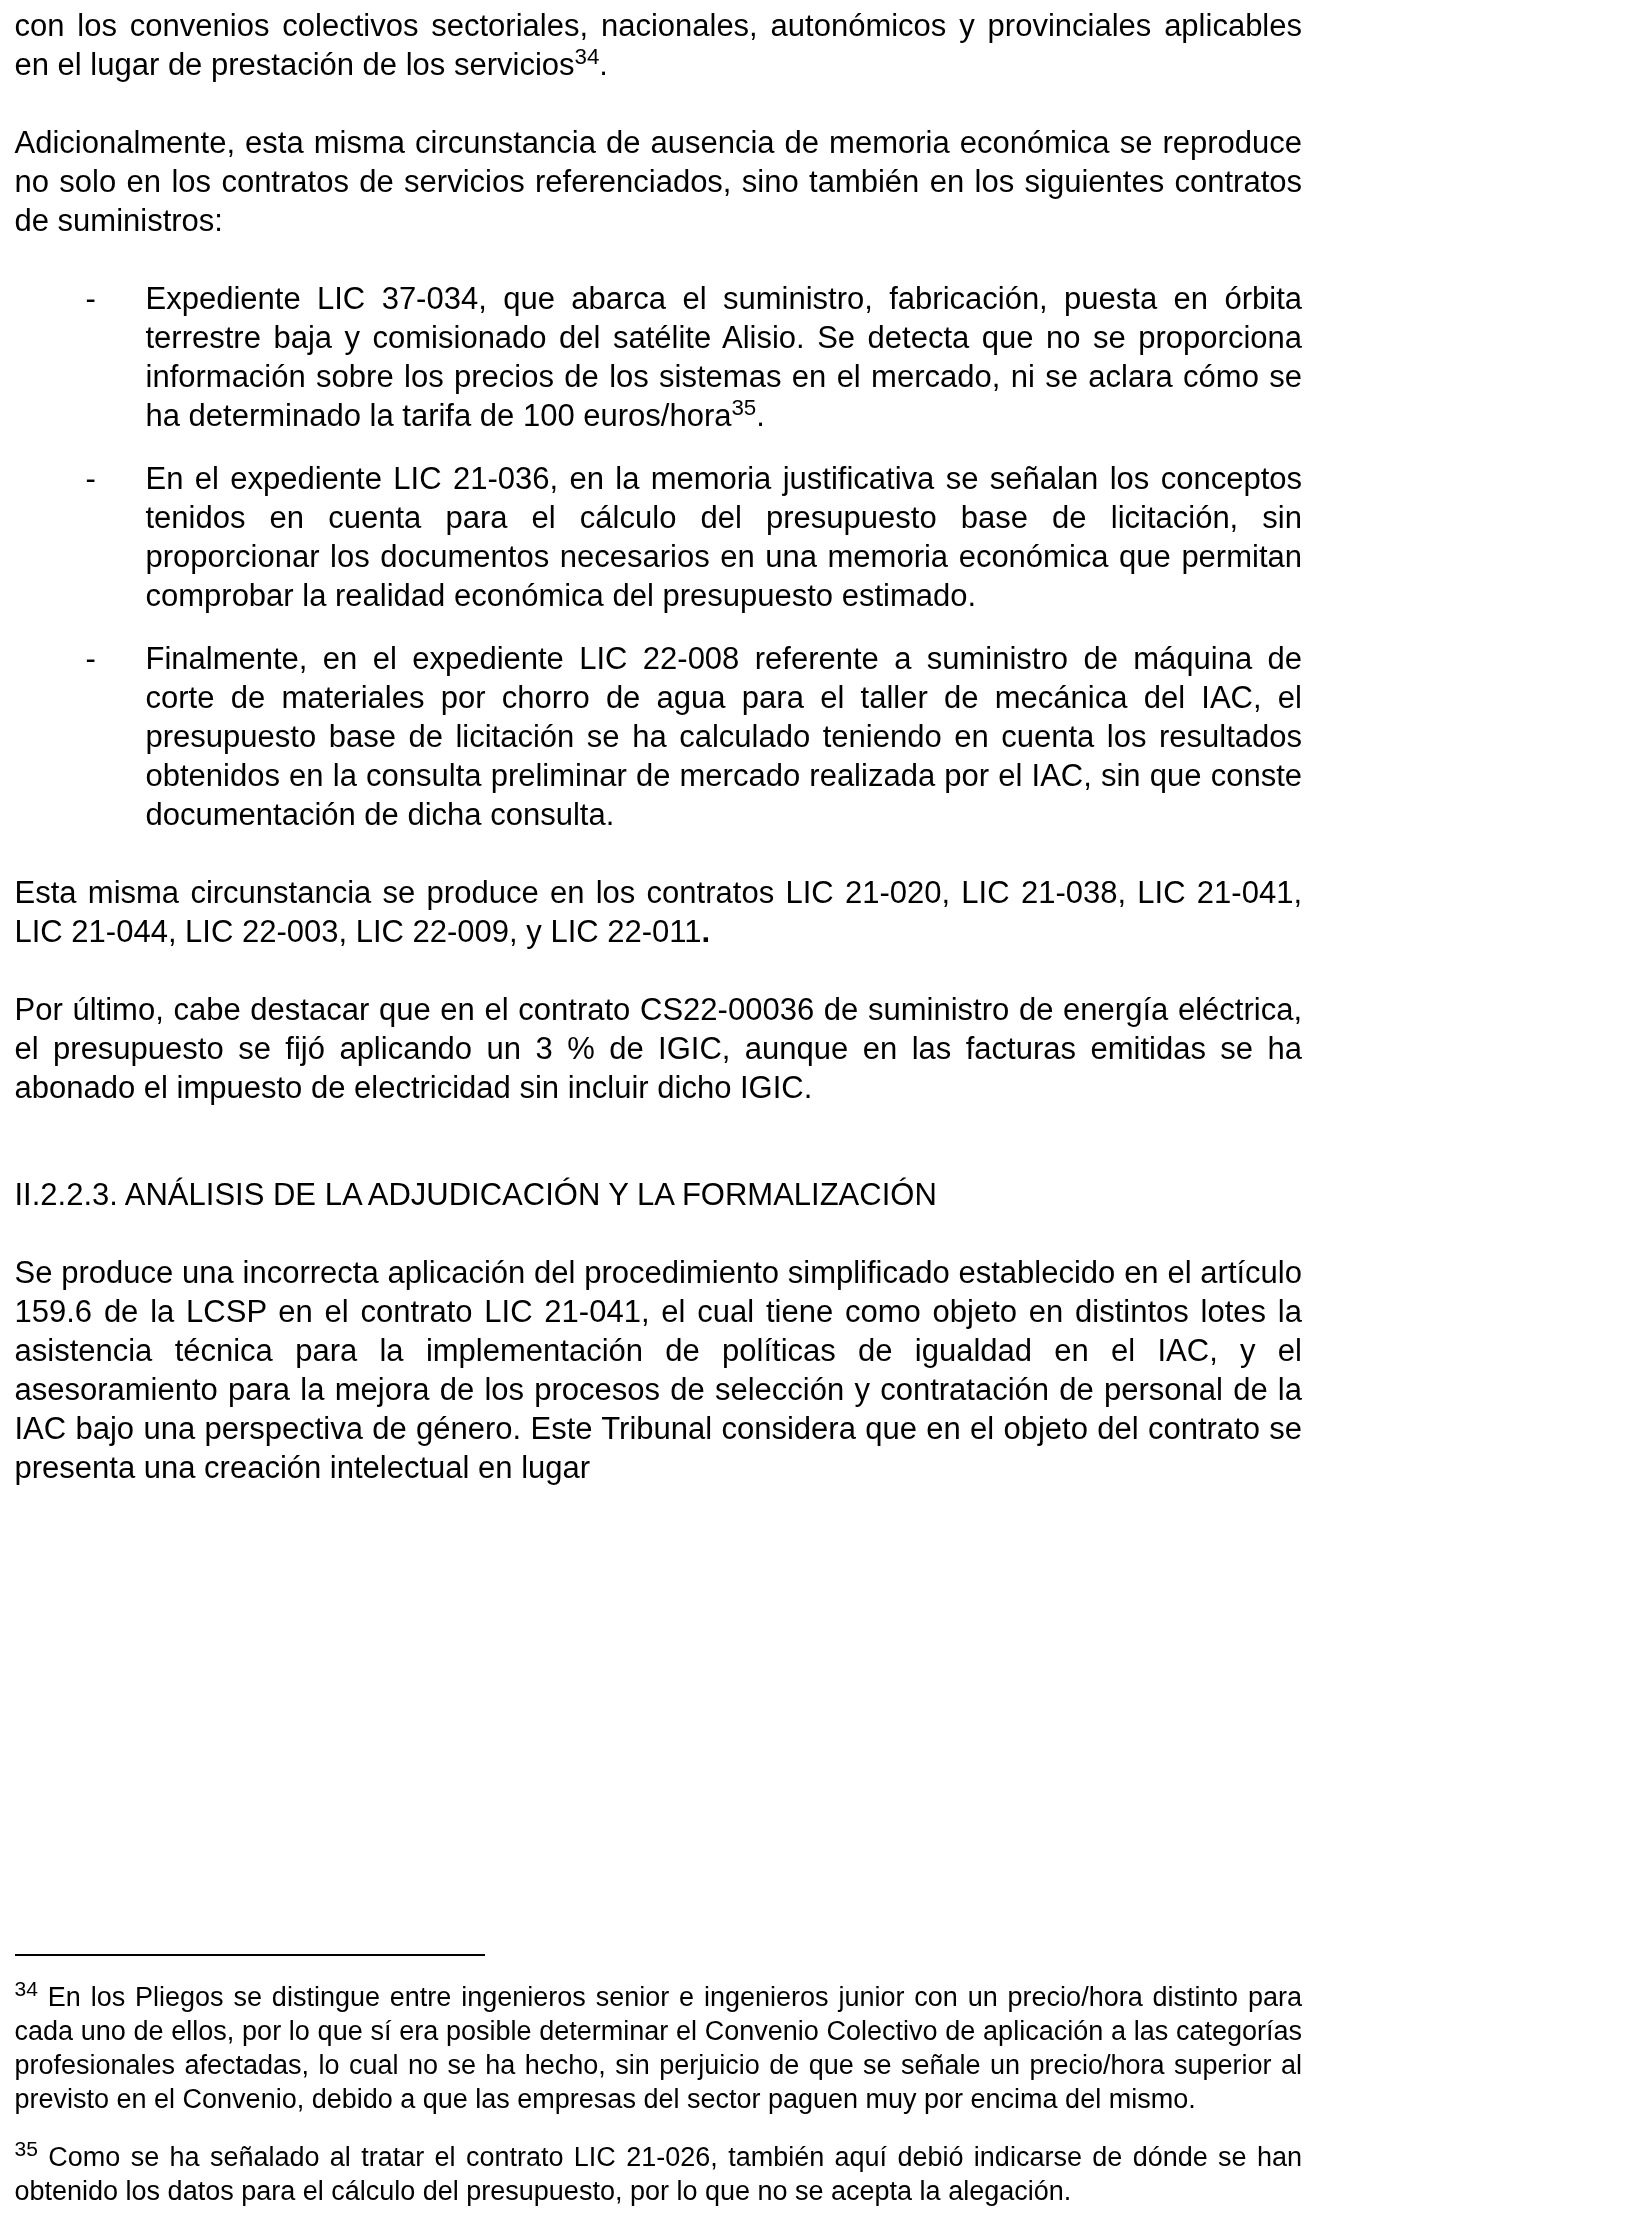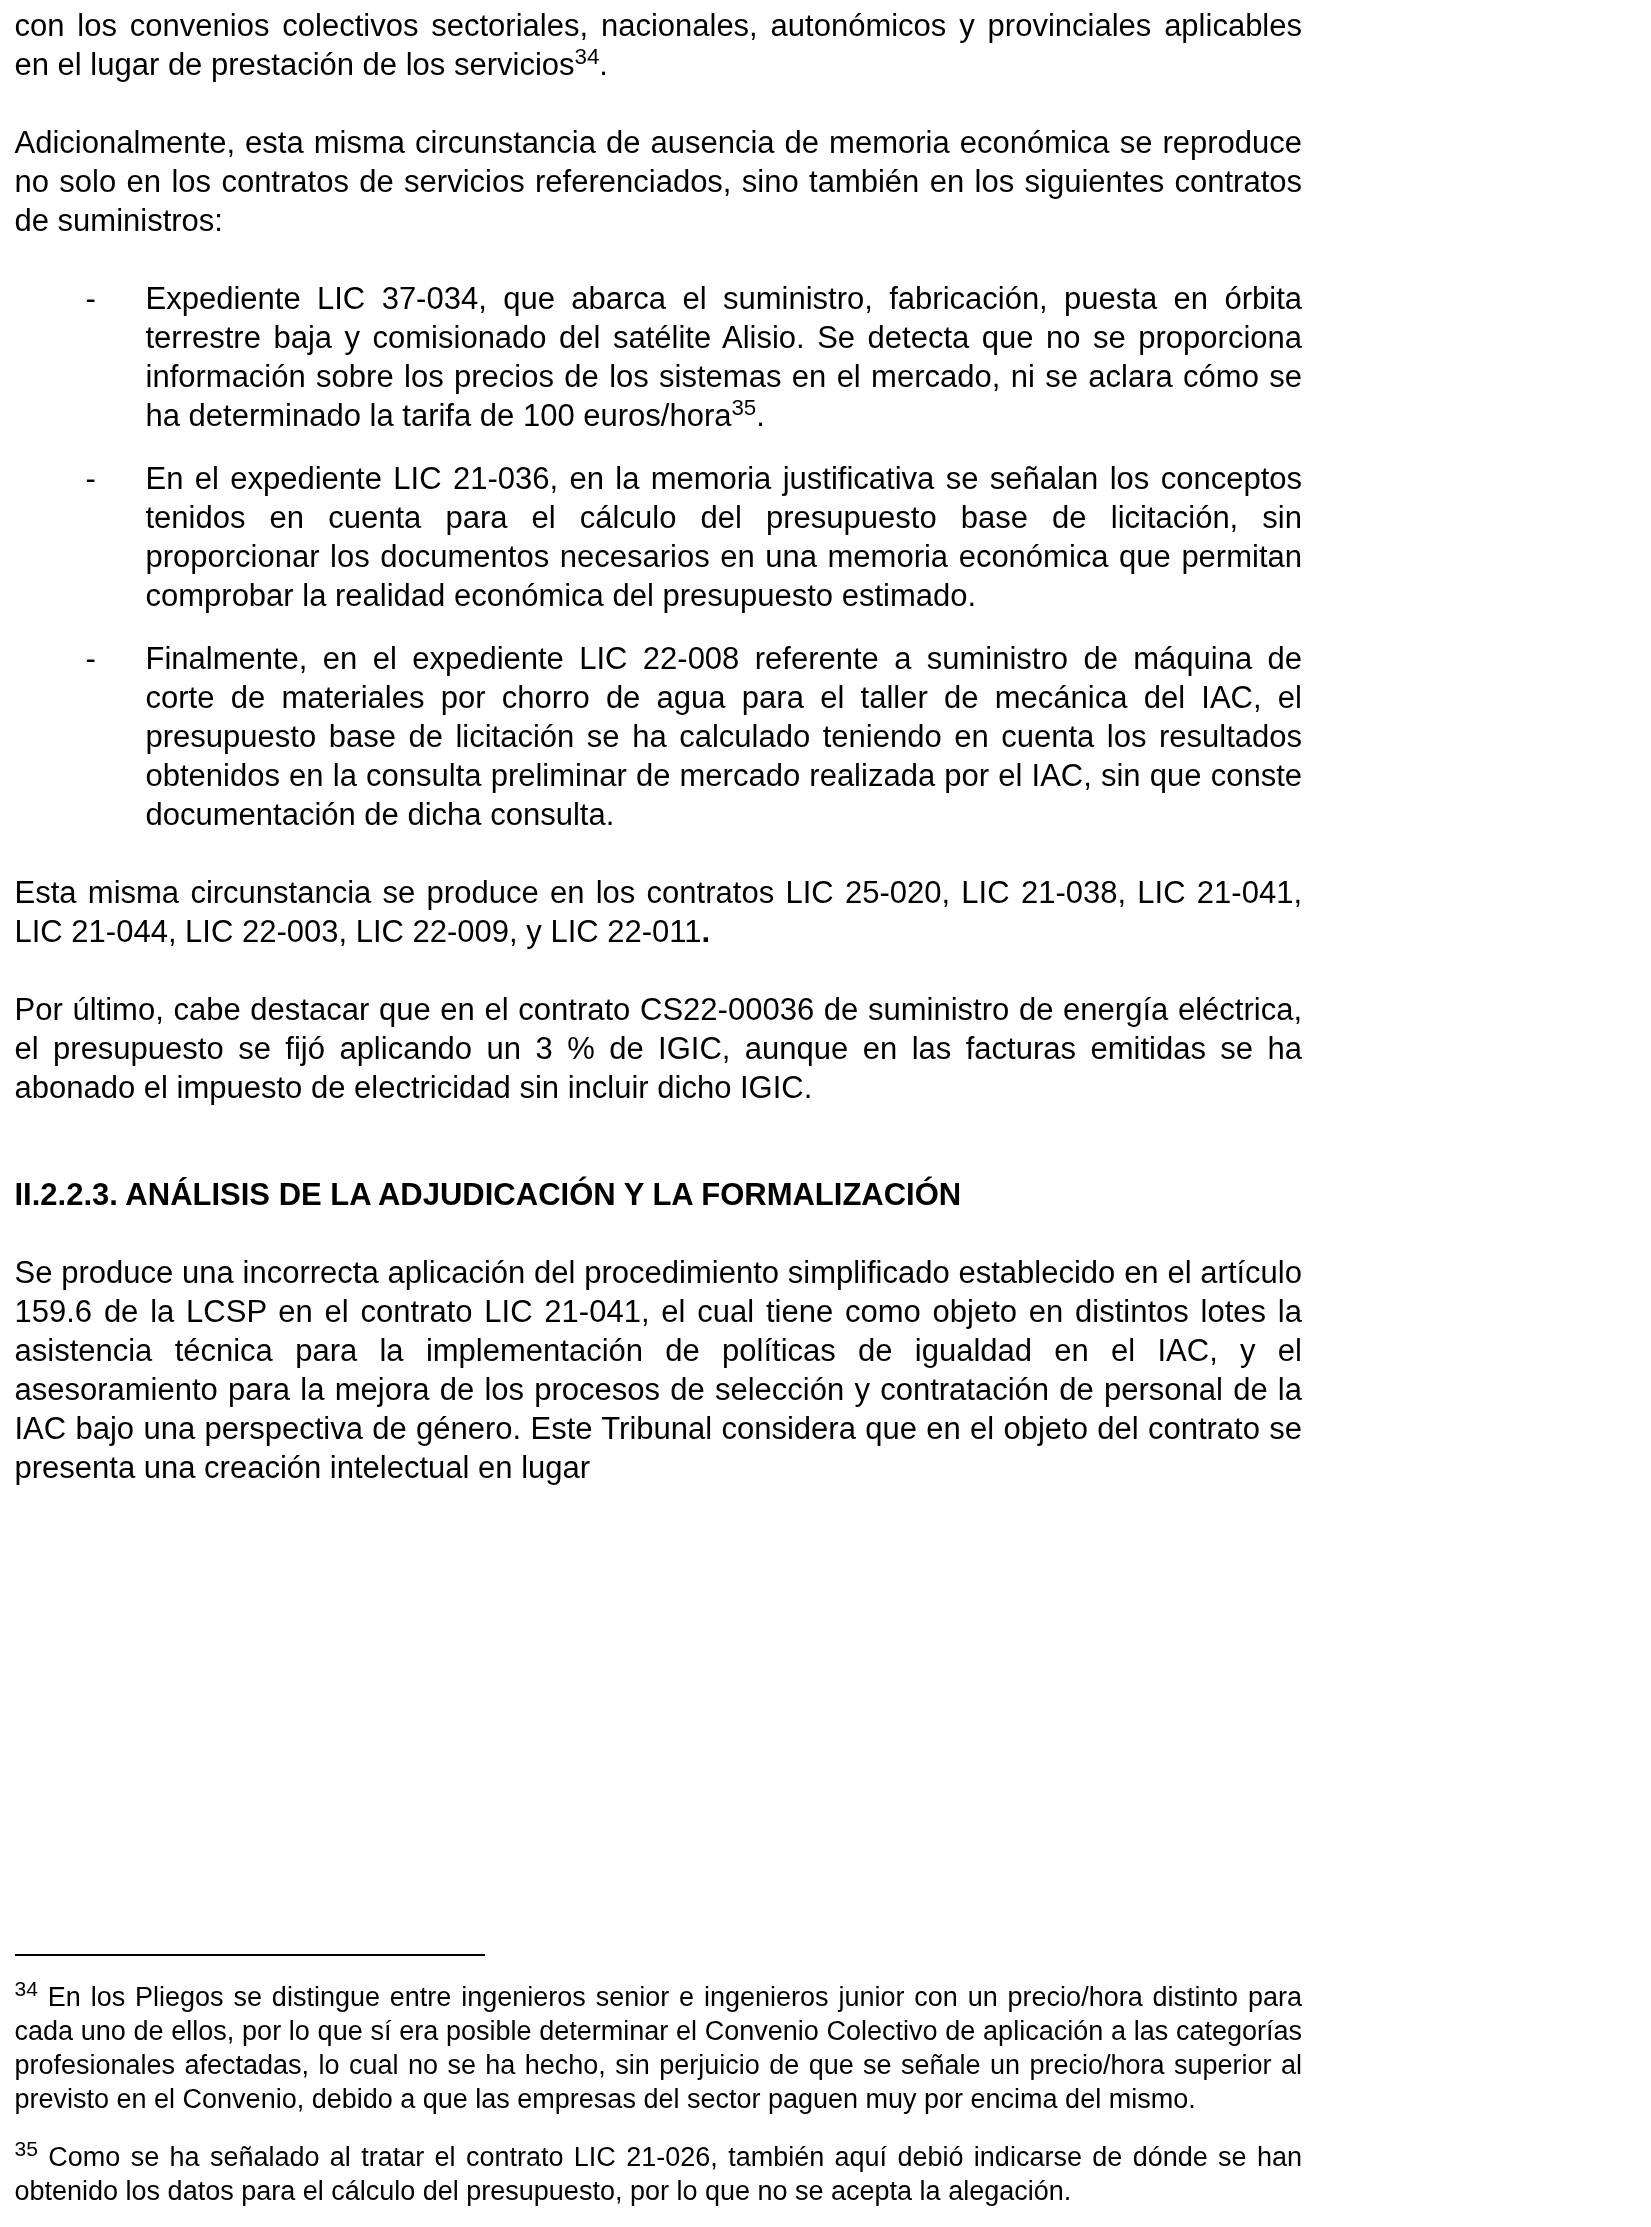--- a/index.html
+++ b/index.html
@@ -44,21 +44,21 @@
     margin-bottom: 0;
   }
   .bullet .dash {
     position: absolute;
     left: 71px;
     top: 0;
   }
   .section-heading {
     margin: 68px 0 39px 0 !important;
     text-align: left !important;
-    font-weight: bold;
+    font-weight: normal;
   }
   .subsection-heading {
     margin: 0 0 39px 0 !important;
     text-align: left !important;
     font-weight: normal;
   }
   .bold-suffix {
     font-weight: bold;
   }
   .footnotes {
@@ -104,21 +104,21 @@
       <div class="bullet">
         <span class="dash">-</span><span>En el expediente LIC 21-036, en la memoria justificativa se señalan los conceptos tenidos en cuenta para el cálculo del presupuesto base de licitación, sin proporcionar los documentos necesarios en una memoria económica que permitan comprobar la realidad económica del presupuesto estimado.</span>
       </div>
 
       <div class="bullet">
         <span class="dash">-</span><span>Finalmente, en el expediente LIC 22-008 referente a suministro de máquina de corte de materiales por chorro de agua para el taller de mecánica del IAC, el presupuesto base de licitación se ha calculado teniendo en cuenta los resultados obtenidos en la consulta preliminar de mercado realizada por el IAC, sin que conste documentación de dicha consulta.</span>
       </div>
 
     </div>
 
-    <p><span>Esta misma circunstancia se produce en los contratos LIC 25-020, LIC 21-038, LIC 21-041, LIC 21-044, LIC 22-003, LIC 22-009, y LIC 22-011</span><span class="bold-suffix">.</span></p>
+    <p><span>Esta misma circunstancia se produce en los contratos LIC 21-020, LIC 21-038, LIC 21-041, LIC 21-044, LIC 22-003, LIC 22-009, y LIC 22-011</span><span class="bold-suffix">.</span></p>
 
     <p>Por último, cabe destacar que en el contrato CS22-00036 de suministro de energía eléctrica, el presupuesto se fijó aplicando un 3 % de IGIC, aunque en las facturas emitidas se ha abonado el impuesto de electricidad sin incluir dicho IGIC.</p>
 
     <p class="section-heading">II.2.2.3. ANÁLISIS DE LA ADJUDICACIÓN Y LA FORMALIZACIÓN</p>
 
 
     <p>Se produce una incorrecta aplicación del procedimiento simplificado establecido en el artículo 159.6 de la LCSP en el contrato LIC 21-041, el cual tiene como objeto en distintos lotes la asistencia técnica para la implementación de políticas de igualdad en el IAC, y el asesoramiento para la mejora de los procesos de selección y contratación de personal de la IAC bajo una perspectiva de género. Este Tribunal considera que en el objeto del contrato se presenta una creación intelectual en lugar</p>
 
   </div>
 

